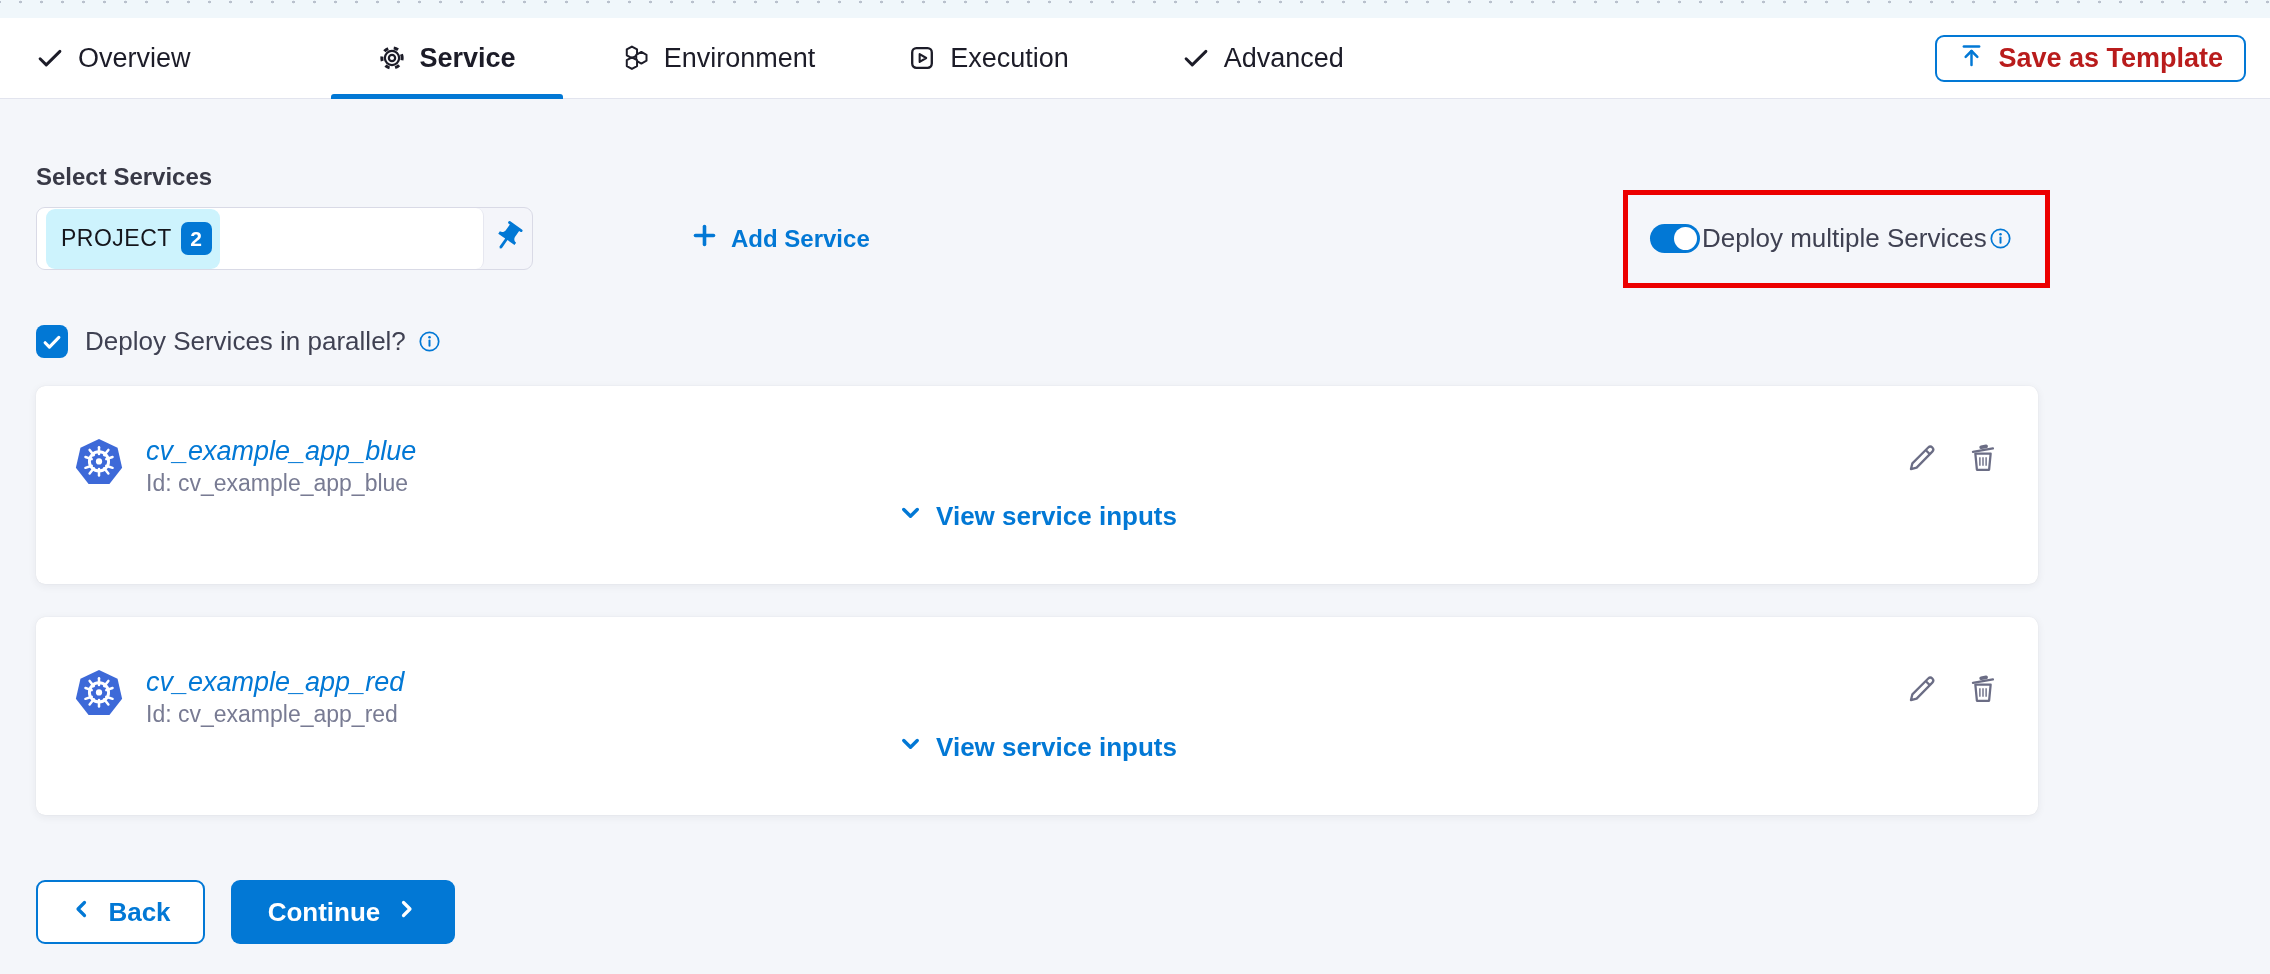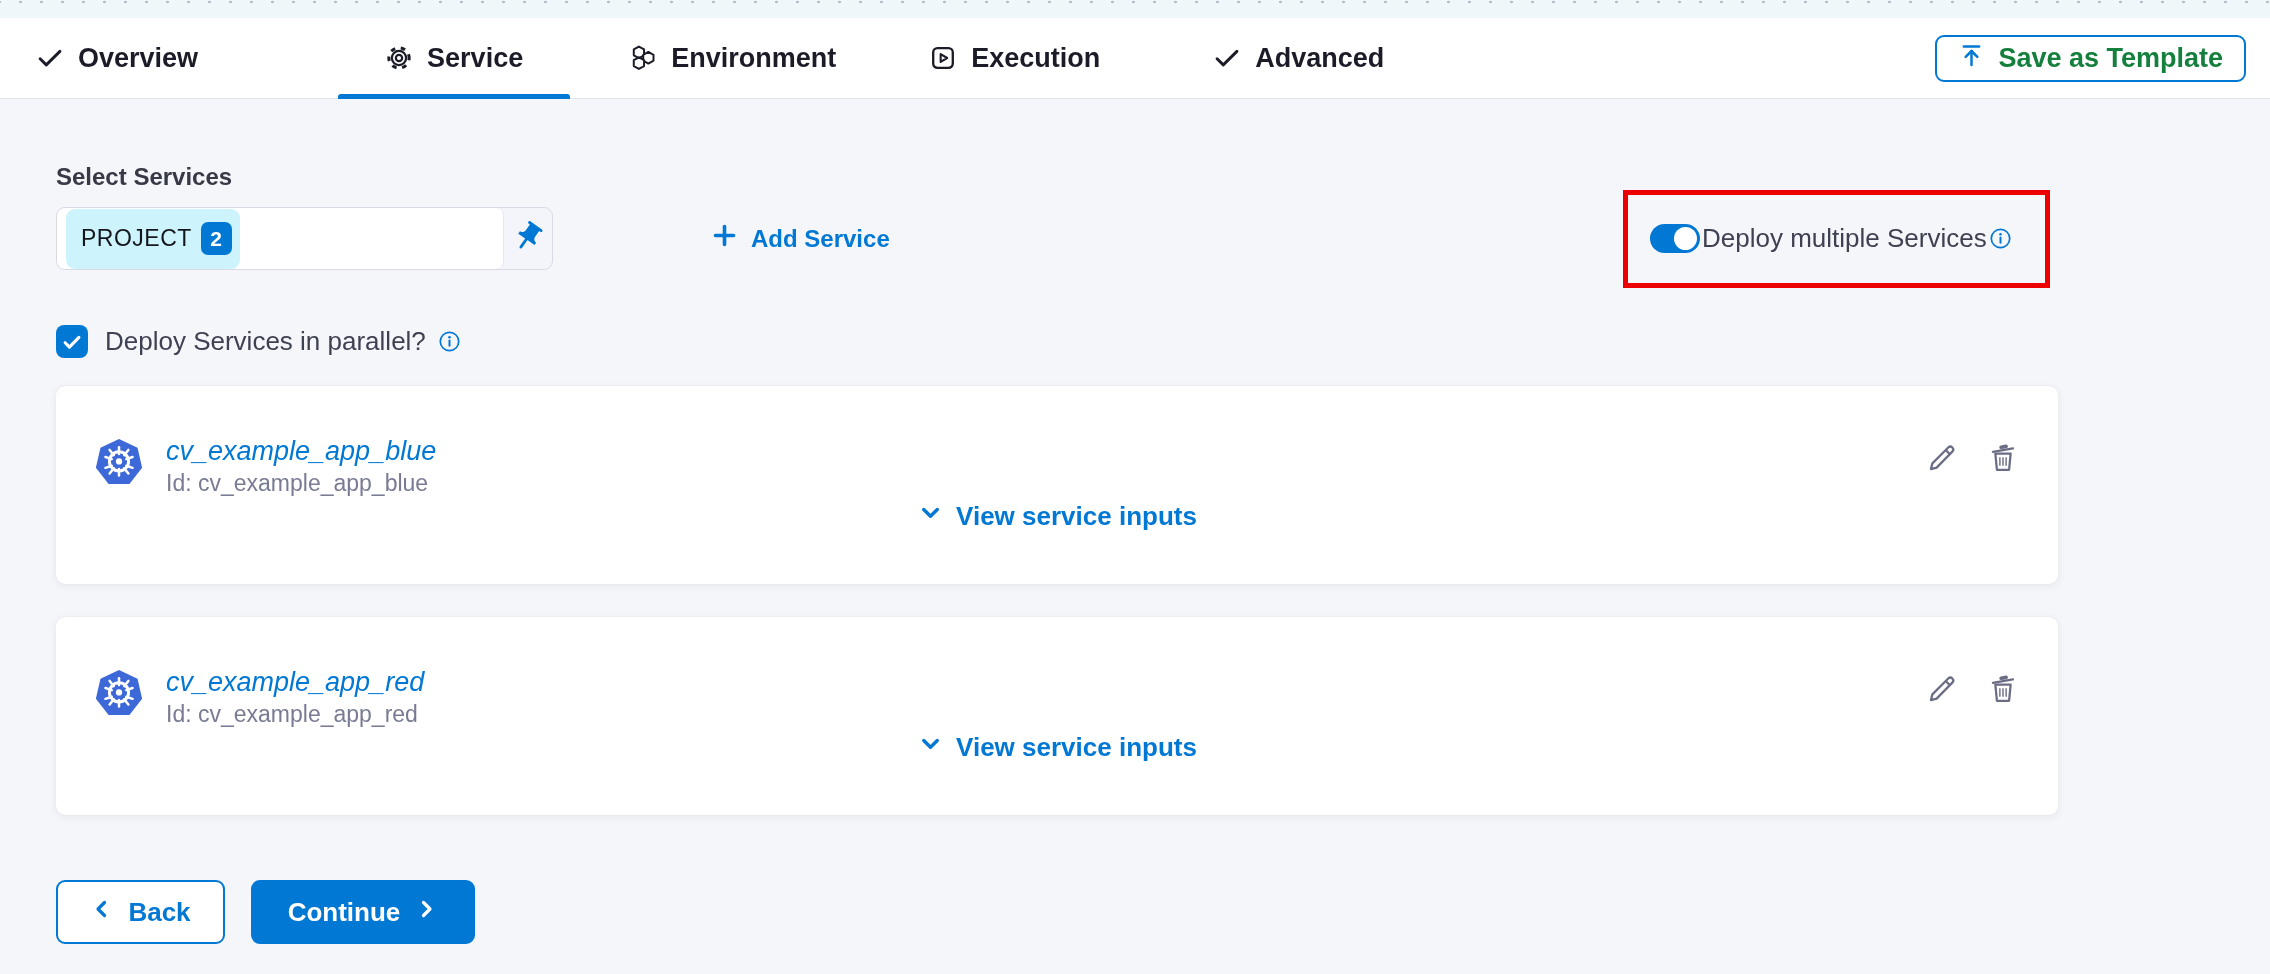--- a/index.html
+++ b/index.html
@@ -16,44 +16,44 @@
   }
 
   
   .tabbar {
     position:relative; height:81px; background:#ffffff;
     border-bottom:1px solid #e2e4ee;
     display:flex; align-items:stretch;
   }
   .tab {
     display:flex; align-items:center; gap:14px;
-    font-size:27px; font-weight:700; color:#1c1c28;
+    font-size:27px; font-weight:400; color:#1c1c28;
     position:relative; cursor:pointer;
   }
   .tab .ticon { display:flex; align-items:center; }
   .tab-overview   { margin-left:36px; }
   .tab-service    { margin-left:140px; padding:0 47px; }
   .tab-environment{ margin-left:59px; }
   .tab-execution  { margin-left:93px; }
   .tab-advanced   { margin-left:113px; }
   .tab.active { font-weight:600; }
   .tab.active::after {
     content:""; position:absolute; left:0; right:0; bottom:-1px;
     height:5px; background:#0278d5; border-radius:3px 3px 0 0;
   }
 
   .save-template-btn {
     position:absolute; right:24px; top:17px; height:47px;
     display:flex; align-items:center; gap:13px; padding:0 21px;
     border:2px solid #0278d5; border-radius:9px; background:#ffffff;
-    color:#15803d; font-size:27px; font-weight:600; cursor:pointer;
+    color:#b91c1c; font-size:27px; font-weight:600; cursor:pointer;
   }
 
   
-  .content { padding-left:56px; position:relative; }
+  .content { padding-left:36px; position:relative; }
 
   .select-label { margin-top:64px; font-size:24px; font-weight:600; color:#383946; }
 
   .input-row { margin-top:4px; height:87px; display:flex; align-items:center; }
 
   .multiselect {
     width:497px; height:63px; background:#f4f5fa;
     border:1px solid #d9dae6; border-radius:9px;
     display:flex; overflow:hidden;
   }

